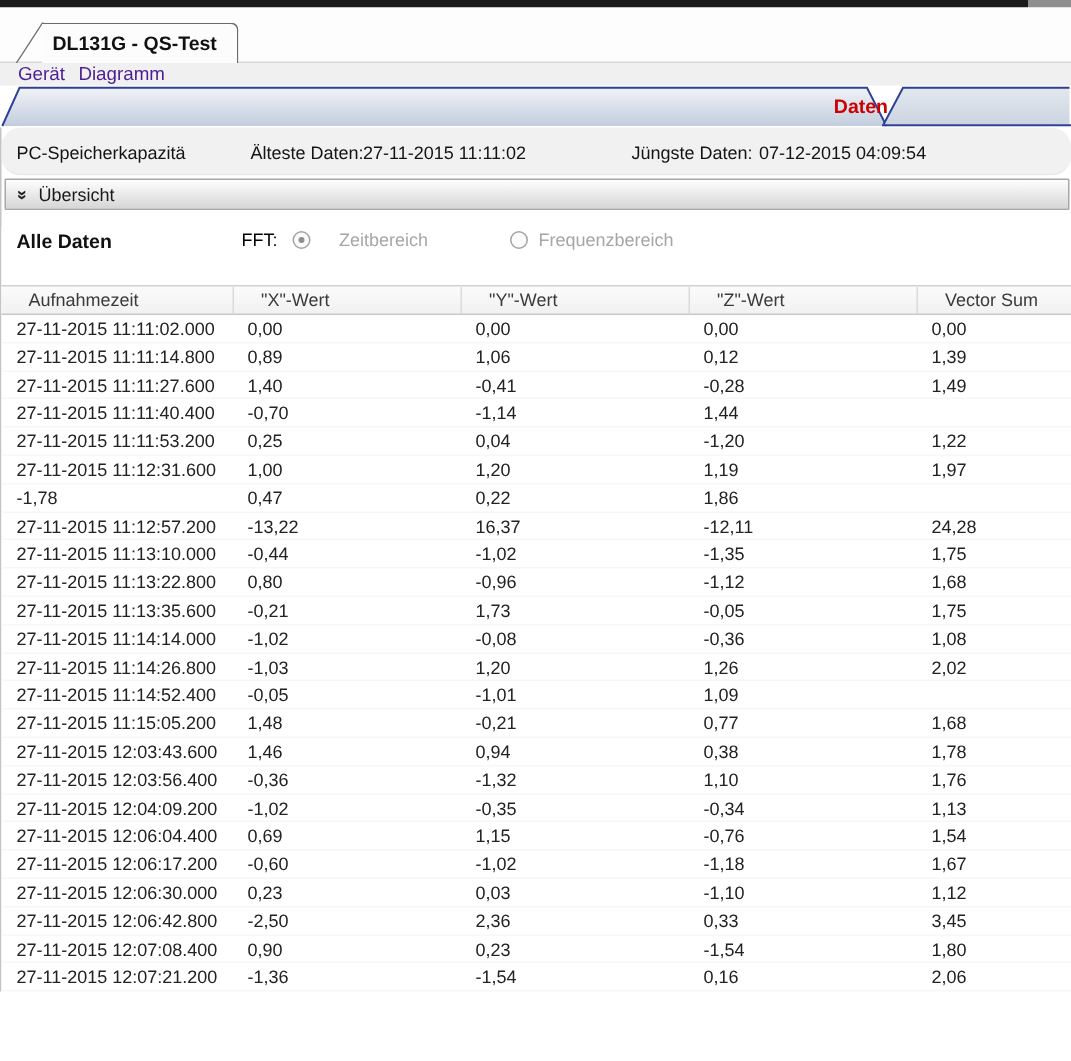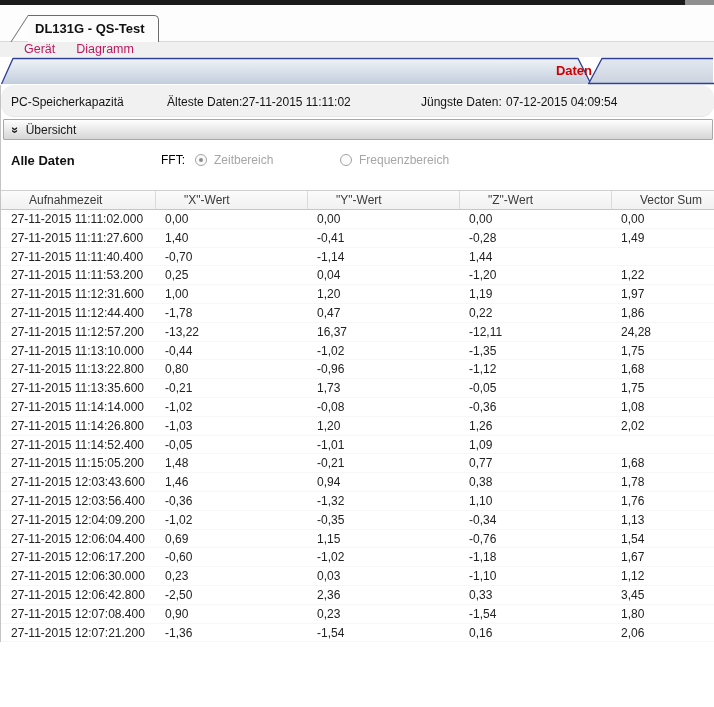--- a/index.html
+++ b/index.html
@@ -10,22 +10,22 @@
 
   
   .tabstrip { position:relative; height:37px; background:#fdfdfd; border-bottom:1px solid #dadada; }
   .doc-tab { position:absolute; left:28px; top:10px; height:27px; background:#fcfcfc;
              border:1px solid #6b6b6b; border-left:none; border-bottom:none;
              border-radius:0 5px 0 0; font-weight:bold; font-size:13px; line-height:25px;
              padding:0 13px 0 7px; color:#111; }
   .doc-tab-slant { position:absolute; left:28px; top:10px; height:27px; width:0;
              border-left:1px solid #6b6b6b; transform:skewX(-33deg); transform-origin:top left; }
 
-  .menubar { height:15px; background:#f0f0f0; display:flex; gap:21px; padding-left:24px;
-             font-size:12.5px; line-height:15px; color:#be185d; }
+  .menubar { height:15px; background:#f0f0f0; display:flex; gap:9px; padding-left:12px;
+             font-size:12.5px; line-height:15px; color:#4c1d95; }
   .menu-item { cursor:default; }
 
   
   .pagetabs { position:relative; height:28px; }
   .pagetabs svg { display:block; }
   .pagetab-label { position:absolute; left:0; top:0; width:592px; height:28px; text-align:right;
              line-height:28px; font-weight:bold; font-size:13px; color:#cc0000; }
 
   .main-frame { border-left:1px solid #c4c4c4; }
 
@@ -54,21 +54,21 @@
   .radio { width:12px; height:12px; border-radius:50%; border:1px solid #a3a3a3; background:#fbfbfb;
            position:relative; flex:none; }
   .radio.selected::after { content:""; position:absolute; left:3px; top:3px; width:4px; height:4px;
            border-radius:50%; background:#8d8d8d; }
   .fft-option .opt-label { color:#a6a6a6; }
 
   .table { margin-top:15px; }
   .thead, .trow { display:grid; grid-template-columns:154px 152px 152px 152px 1fr; }
   .thead { height:20px; background:linear-gradient(#fbfbfb,#f1f1f1);
            border-top:1px solid #d0d0d0; border-bottom:1px solid #c6c6c6; }
-  .th { font-size:12px; color:#3a3a3a; line-height:18px; padding-left:28px;
+  .th { font-size:12px; color:#3a3a3a; line-height:18px; padding-left:18px;
         border-left:1px solid #dadada; white-space:nowrap; }
   .th:first-child { border-left:none; }
   .trow { height:18.8px; border-bottom:1px solid #f7f7f7; }
   .td { font-size:12px; color:#222; line-height:18px; padding-left:10px; white-space:nowrap; }
 </style>
 </head>
 <body>
 
 <div class="top-dark-bar"></div>
 
@@ -119,21 +119,21 @@
   </div>
 
   <div class="content">
 
     <div class="section-head">
       <span class="section-title">Alle Daten</span>
       <div class="fft-group">
         <span class="fft-label">FFT:</span>
       <div class="fft-option">
             <div class="radio selected"></div>
-            <div class="opt-label" style="display: inline;">Zeitbereich</div>
+            <div class="opt-label" style="display: inline; margin-left: 12px;">Zeitbereich</div>
           </div>
           <div class="fft-option">
             <div class="radio"></div>
             <div class="opt-label" style="display: inline;">Frequenzbereich</div>
           </div>
         </div>
     </div>
 
     <div class="table">
       <div class="thead">
@@ -145,20 +145,27 @@
         </div>
       <div class="tbody">
           <div class="trow">
             <div class="td">27-11-2015 11:11:02.000</div>
             <div class="td">0,00</div>
             <div class="td">0,00</div>
             <div class="td">0,00</div>
             <div class="td">0,00</div>
           </div>
           <div class="trow">
+            <div class="td">27-11-2015 11:11:14.800</div>
+            <div class="td">0,89</div>
+            <div class="td">1,06</div>
+            <div class="td">0,12</div>
+            <div class="td">1,39</div>
+          </div>
+          <div class="trow">
             <div class="td">27-11-2015 11:11:27.600</div>
             <div class="td">1,40</div>
             <div class="td">-0,41</div>
             <div class="td">-0,28</div>
             <div class="td">1,49</div>
           </div>
           <div class="trow">
             <div class="td">27-11-2015 11:11:40.400</div>
             <div class="td">-0,70</div>
             <div class="td">-1,14</div>
@@ -172,21 +179,20 @@
             <div class="td">1,22</div>
           </div>
           <div class="trow">
             <div class="td">27-11-2015 11:12:31.600</div>
             <div class="td">1,00</div>
             <div class="td">1,20</div>
             <div class="td">1,19</div>
             <div class="td">1,97</div>
           </div>
           <div class="trow">
-            <div class="td">27-11-2015 11:12:44.400</div>
             <div class="td">-1,78</div>
             <div class="td">0,47</div>
             <div class="td">0,22</div>
             <div class="td">1,86</div>
           </div>
           <div class="trow">
             <div class="td">27-11-2015 11:12:57.200</div>
             <div class="td">-13,22</div>
             <div class="td">16,37</div>
             <div class="td">-12,11</div>

